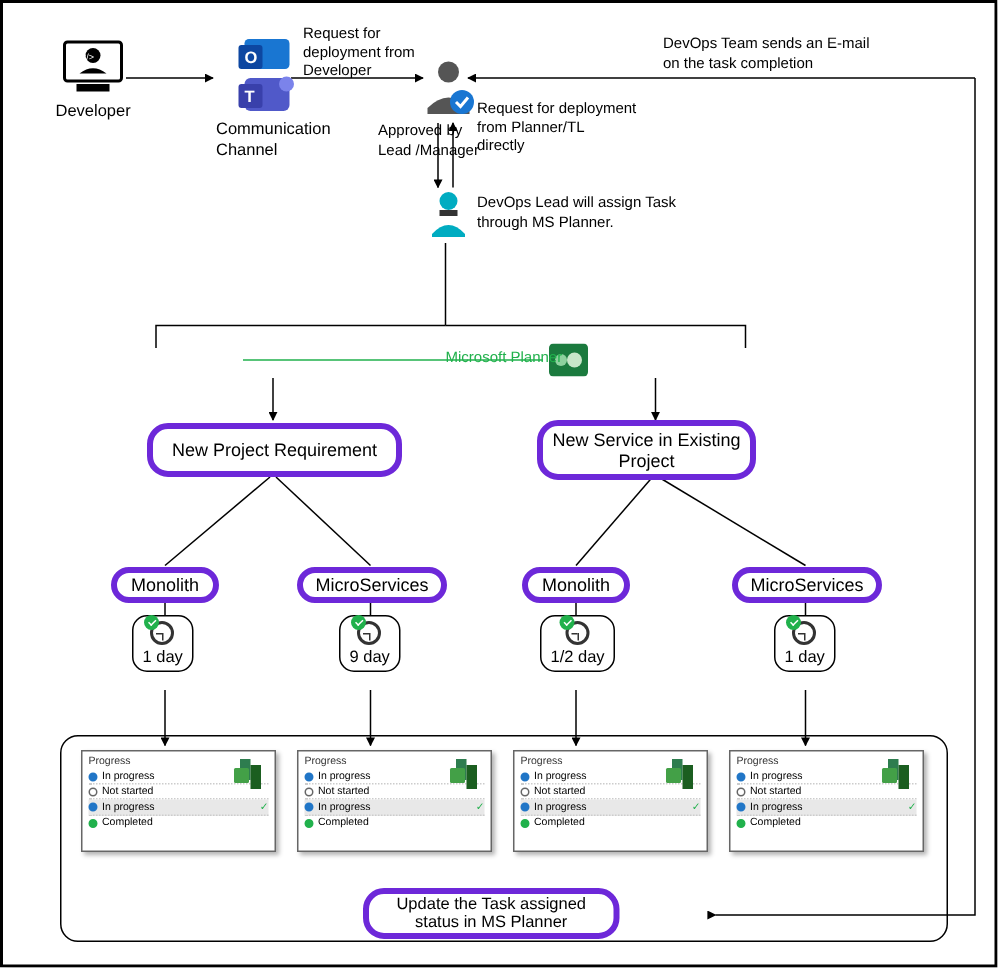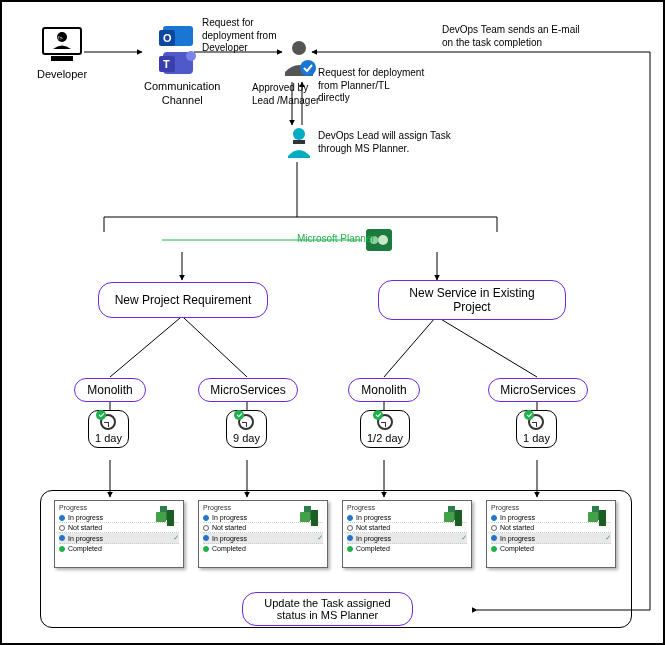--- a/index.html
+++ b/index.html
@@ -8,21 +8,21 @@
     position: relative;
     width: 665px;
     height: 645px;
     border: 2px solid #000;
     background: #fff;
     box-shadow: 4px 4px 6px rgba(0,0,0,0.3);
   }
   .node {
     position: absolute;
     background: #fff;
-    border: 1px solid #6d28d9;
+    border: 4px solid #6d28d9;
     border-radius: 14px;
     display: flex;
     align-items: center;
     justify-content: center;
     text-align: center;
     font-size: 12px;
     padding: 4px 8px;
   }
   .label {
     position: absolute;
@@ -169,21 +169,21 @@
 
     <rect x="6" y="2" width="30" height="20" rx="3" fill="#1976d2"></rect>
     <rect x="2" y="6" width="16" height="16" rx="2" fill="#0d47a1"></rect>
     <text x="6" y="18" font-size="11" fill="#fff" font-weight="bold">O</text>
 
     <rect x="6" y="28" width="30" height="22" rx="4" fill="#5059c9"></rect>
     <rect x="2" y="32" width="16" height="16" rx="2" fill="#3940ab"></rect>
     <text x="6" y="44" font-size="11" fill="#fff" font-weight="bold">T</text>
     <circle cx="34" cy="32" r="5" fill="#7b83eb"></circle>
   </svg>
-  <div class="label" style="position:static; font-size:11px; text-align:center; white-space:pre;">Communication
+  <div class="label" style="position:static; font-size:11px; white-space:pre;">Communication
 Channel</div>
 </div>
 
 <div class="icon-box" style="left:278px; top:36px;">
   <svg width="38" height="42">
     <circle cx="19" cy="10" r="7" fill="#555"></circle>
     <path d="M 5 34 Q 19 20 33 34 L 33 38 L 5 38 Z" fill="#555"></path>
     <circle cx="28" cy="30" r="8" fill="#1976d2"></circle>
     <path d="M 24 30 L 27 33 L 32 27" stroke="#fff" stroke-width="2" fill="none"></path>
   </svg>
@@ -215,21 +215,21 @@
 directly</div>
 <div class="label" style="left:316px; top:128px; white-space:pre;">DevOps Lead will assign Task
 through MS Planner.</div>
 <div class="label" style="left:440px; top:22px; white-space:pre;">DevOps Team sends an E-mail
 on the task completion</div>
 <div class="label" style="left:272px; top:231px; color:#21b14c; font-size:10px;padding-left:23px;">Microsoft Planner</div>
 
 <div class="node" style="left:96px; top:280px; width:170px; height:36px;">
       <span>New Project Requirement</span>
     </div>
-<div class="node" style="left:376px; top:278px; width:188px; height:40px; white-space:pre;"><span>New Service in Existing
+<div class="node" style="left:356px; top:278px; width:146px; height:40px; white-space:pre;"><span>New Service in Existing
 Project</span></div>
 
 <div class="node" style="left:72px; top:376px; width:72px; height:24px;">
       <span>Monolith</span>
     </div>
 <div class="node" style="left:196px; top:376px; width:100px; height:24px;">
       <span>MicroServices</span>
     </div>
 <div class="node" style="left:346px; top:376px; width:72px; height:24px;">
       <span>Monolith</span>

